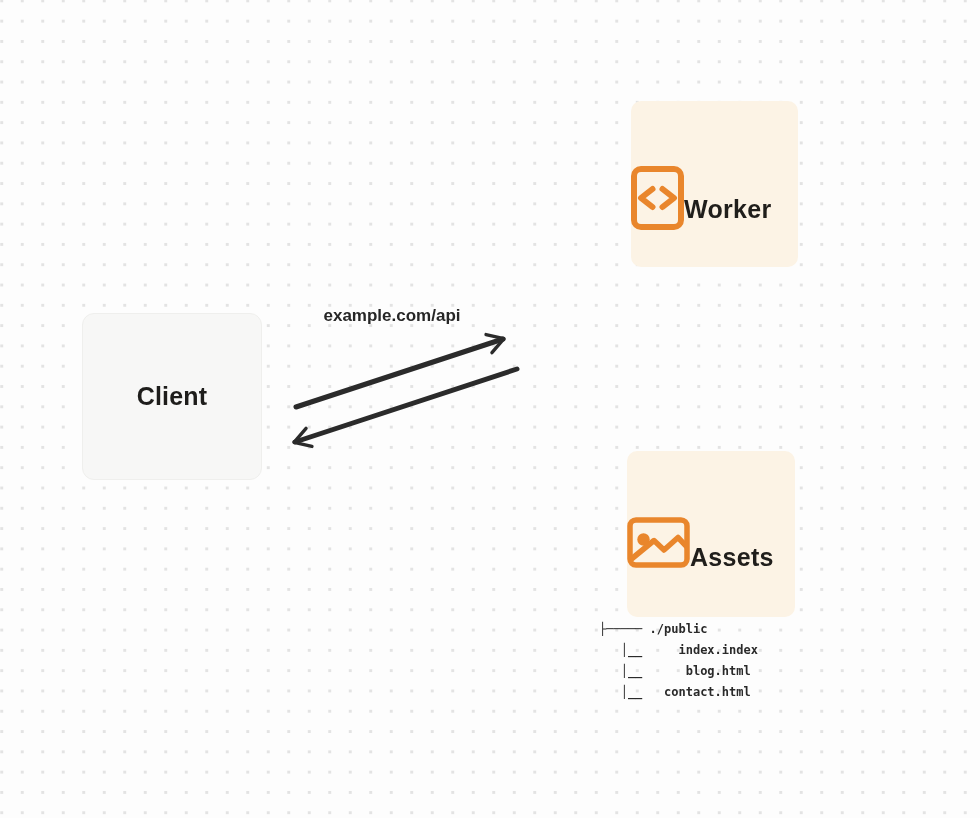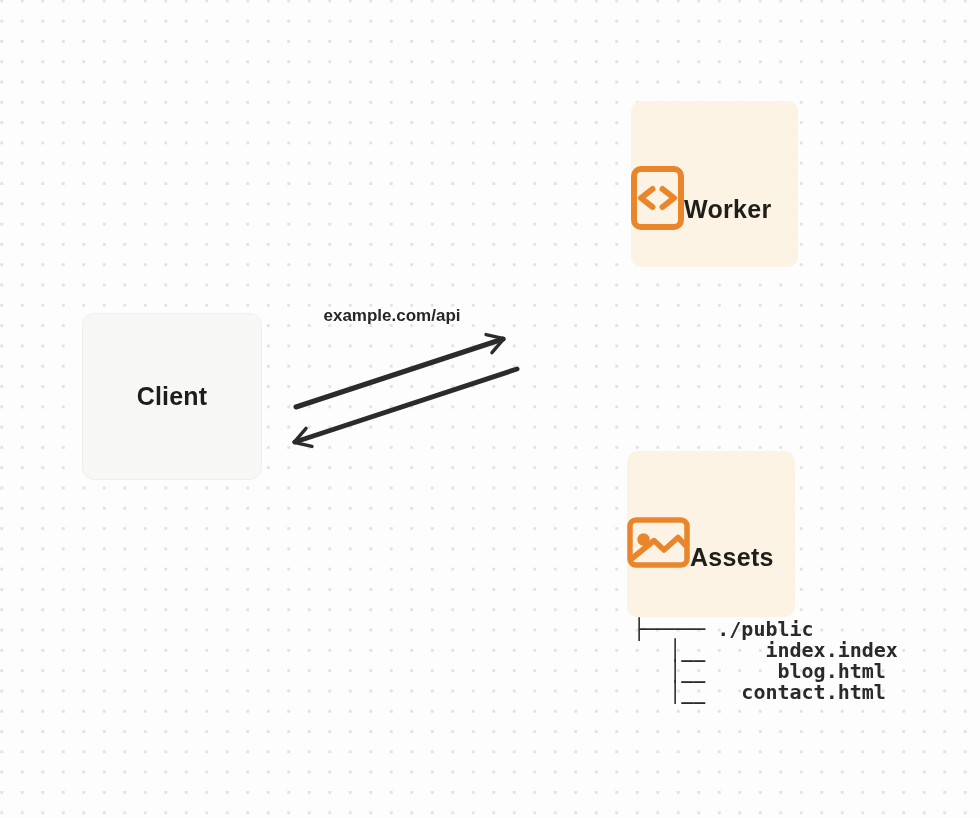--- a/index.html
+++ b/index.html
@@ -78,23 +78,23 @@
     font-size: 25px; font-weight: 700; color: #201E1B; letter-spacing: 0.3px;
   }
   .card-worker { left: 631px; top: 101px; width: 167px; height: 166px; padding-top: 27px; }
   .card-worker .node-label { margin-top: 23px; }
   .card-assets { left: 627px; top: 451px; width: 168px; height: 166px; padding-top: 17px; }
   .card-assets .node-label { margin-top: 29px; }
 
   
   pre.file-tree {
     position: absolute;
-    left: 633px; top: 619px;
+    left: 599px; top: 619px;
     font-family: "DejaVu Sans Mono", "Liberation Mono", monospace;
-    font-size: 20px; font-weight: 700;
+    font-size: 12px; font-weight: 700;
     line-height: 21px;
     color: #2A2A2A;
     white-space: pre;
   }
 </style>
 </head>
 <body>
 
 <div id="canvas">
 

